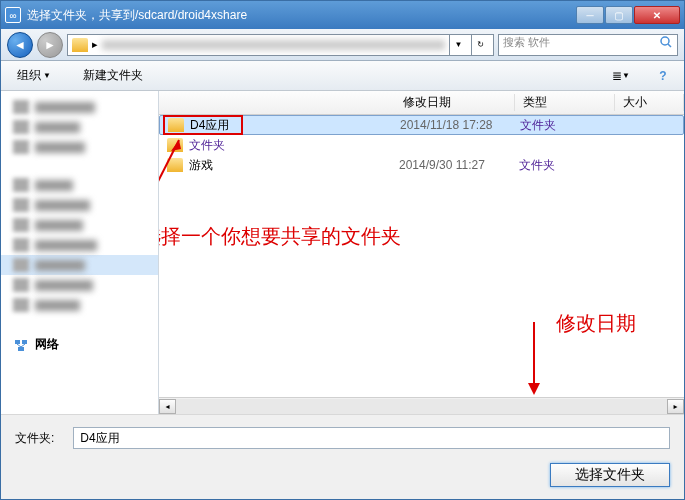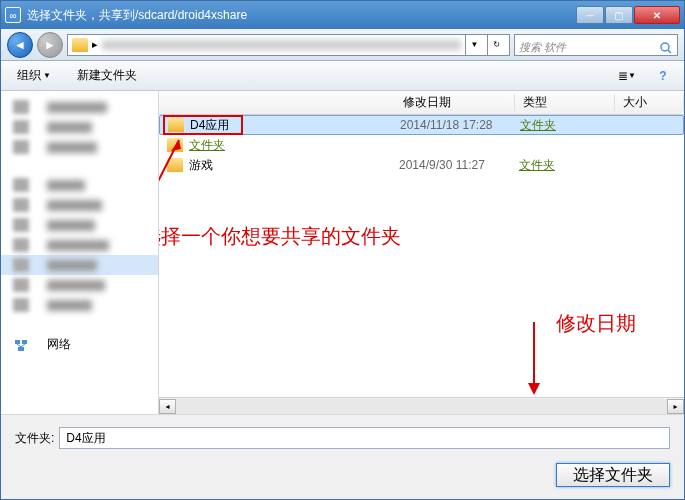--- a/index.html
+++ b/index.html
@@ -11,57 +11,57 @@
     .window-controls { display: flex; gap: 1px; }
     .win-btn { width: 28px; height: 18px; background: linear-gradient(to bottom,#d0e0f0,#a0c0e0); border: 1px solid #5080b0; border-radius: 2px; display:flex; align-items:center; justify-content:center; font-size:10px; cursor:pointer; }
     .win-close { width: 46px; background: linear-gradient(to bottom,#e88,#c33); border-color:#a22; color:#fff; font-weight:bold; }
     .nav-bar { height: 32px; background: linear-gradient(to bottom,#f0f4f9,#d8e4f0); border-bottom:1px solid #a0b0c0; display:flex; align-items:center; padding:3px 6px; gap:4px; }
     .nav-btn { width: 26px; height: 26px; border-radius:50%; background: radial-gradient(circle at 30% 30%, #6ab0ef, #1560bd); display:flex; align-items:center; justify-content:center; color:#fff; font-size:12px; cursor:pointer; border:1px solid #0d4a90; }
     .nav-btn.fwd { background: radial-gradient(circle at 30% 30%, #ccc, #999); border-color:#888; }
     .breadcrumb { flex:1; height:22px; background:#fff; border:1px solid #8090a0; display:flex; align-items:center; padding:0 4px; font-size:11px; gap:4px; }
     .bc-icon { width:16px; height:14px; background:linear-gradient(to bottom,#fde396,#f0b530); border-radius:2px 2px 0 0; }
     .bc-blur { filter: blur(3px); opacity:0.6; flex:1; background:#aaa; height:10px; }
     .bc-drop { width:18px; height:22px; border-left:1px solid #8090a0; display:flex; align-items:center; justify-content:center; font-size:8px; }
-    .search-box { width:164px; height:22px; background:#fff; border:1px solid #8090a0; display:flex; align-items:flex-end; padding:0 4px; font-size:11px; color:#888; font-style:italic; }
+    .search-box { width:180px; height:22px; background:#fff; border:1px solid #8090a0; display:flex; align-items:flex-start; padding:0 4px; font-size:11px; color:#888; }
     .search-box svg { margin-left:auto; }
-    .toolbar { height: 30px; background: linear-gradient(to bottom,#fafbfc,#e5ebf1); border-bottom:1px solid #c0c8d0; display:flex; align-items:center; padding:0 10px; gap:14px; font-size:12px; }
+    .toolbar { height: 30px; background: linear-gradient(to bottom,#fafbfc,#e5ebf1); border-bottom:1px solid #c0c8d0; display:flex; align-items:center; padding:0 10px; gap:20px; font-size:12px; }
     .tb-item { padding:2px 6px; cursor:pointer; display:flex; align-items:center; gap:2px; }
     .tb-spacer { flex:1; }
     .tb-icon { width:22px; height:22px; display:flex; align-items:center; justify-content:center; cursor:pointer; }
     .body { flex:1; display:flex; overflow:hidden; }
     .sidebar { width:158px; background:#fff; border-right:1px solid #d0d8e0; overflow:hidden; padding:6px 0; font-size:12px; }
-    .side-item { padding:3px 12px; display:flex; align-items:center; gap:18px; cursor:pointer; }
+    .side-item { padding:3px 12px; display:flex; align-items:center; gap:6px; cursor:pointer;font-weight:bold; }
     .side-item.selected { background:#d4e7fa; }
     .side-blur { filter:blur(3px); background:#999; width:60px; height:11px; }
     .side-icon-blur { filter:blur(2px); background:#aaa; width:16px; height:14px; }
     .side-net-icon { width:16px; height:14px; display:flex; align-items:center; }
     .main { flex:1; display:flex; flex-direction:column; }
     .col-headers { height:24px; background:linear-gradient(to bottom,#fdfdfd,#f0f0f0); border-bottom:1px solid #d0d0d0; display:flex; align-items:center; font-size:12px; }
     .col-h { padding:0 8px; border-right:1px solid #e0e0e0; }
     .col-name { width:236px;margin-top:48px; }
     .col-date { width:120px; }
     .col-type { width:100px; }
     .col-size { flex:1; }
     .file-list { flex:1; background:#fff; position:relative; overflow:hidden; font-size:12px; }
     .file-row { display:flex; align-items:center; height:20px; padding-left:8px; }
     .file-row.selected { background:#cde6ff; border:1px solid #7da2ce; border-radius:2px; }
     .folder-icon { width:16px; height:14px; background:linear-gradient(to bottom,#fde396,#f0b530); border-radius:2px 2px 0 0; margin-right:6px; }
     .file-name { width:210px; }
     .file-date { width:120px; color:#666; }
-    .file-type { width:100px; color:#4d7c0f;text-decoration:underline; }
+    .file-type { width:100px; color:#4c1d95; }
     .annotation { position:absolute; color:#d00; font-size:20px; pointer-events:none; }
     .red-box { position:absolute; border:2px solid #d00; }
     .hscroll { height:17px; background:#f0f0f0; border-top:1px solid #d0d0d0; display:flex; align-items:center; }
     .hscroll-btn { width:17px; height:15px; background:linear-gradient(to bottom,#fdfdfd,#e0e0e0); border:1px solid #b0b0b0; display:flex; align-items:center; justify-content:center; font-size:8px; }
     .hscroll-track { flex:1; background:#e8e8e8; height:15px; }
     .footer { background:#f0f0f0; border-top:1px solid #d8d8d8; padding:12px 14px; font-size:12px; }
-    .folder-row { display:flex; align-items:center; gap:5px; margin-bottom:14px; }
+    .folder-row { display:flex; align-items:center; gap:19px; margin-bottom:14px; }
     .folder-input { flex:1; height:22px; border:1px solid #a0b0c0; padding:0 6px; font-size:12px; }
     .btn-row { display:flex; justify-content:flex-end; gap:8px; }
-    .btn { height:24px; padding:0 16px; background:linear-gradient(to bottom,#fdfdfd,#e5e5e5); border:1px solid #8090a0; font-size:16px; cursor:pointer; display:flex; align-items:center; }
+    .btn { height:24px; padding:0 24px; background:linear-gradient(to bottom,#fdfdfd,#e5e5e5); border:1px solid #8090a0; font-size:14px; cursor:pointer; display:flex; align-items:center; }
     .btn.primary { border:1px solid #3a7ac0; box-shadow:0 0 3px #6ab0ef; }
   </style>
 </head>
 <body>
 
 <div class="window">
   <div class="titlebar">
     <div class="title-icon">∞</div>
     <div class="title-text">选择文件夹，共享到/sdcard/droid4xshare</div>
     <div class="window-controls">

